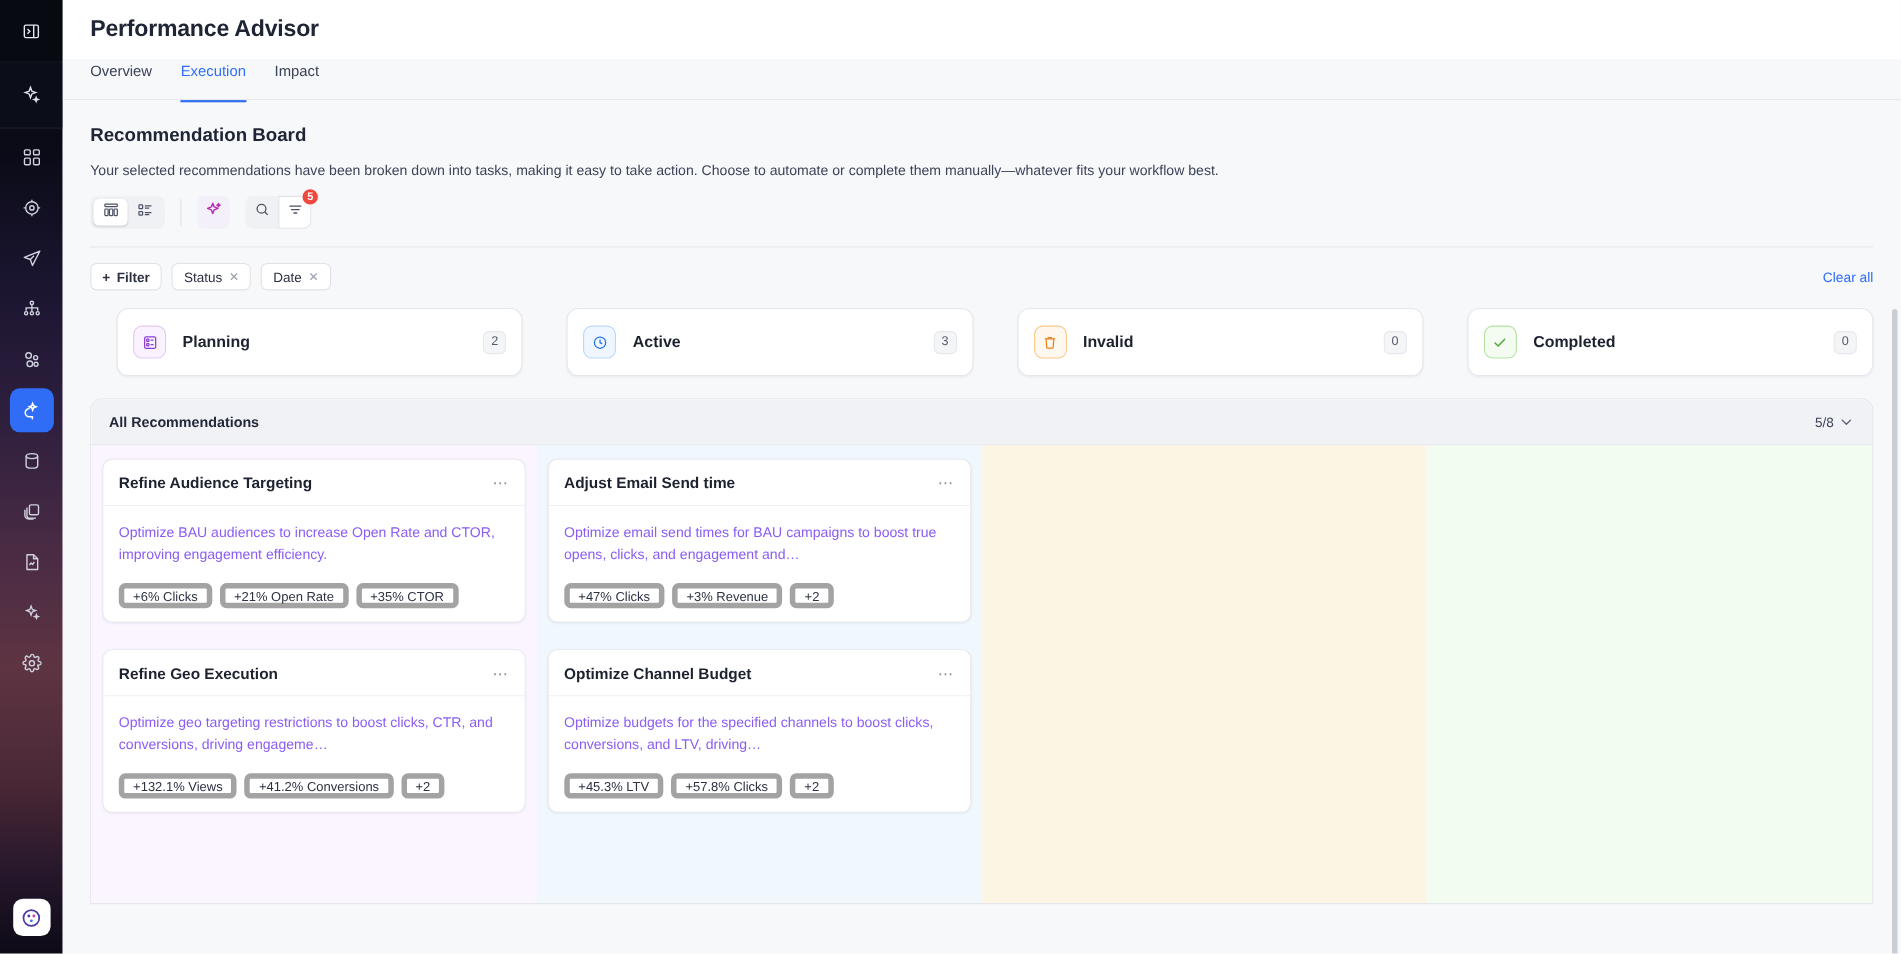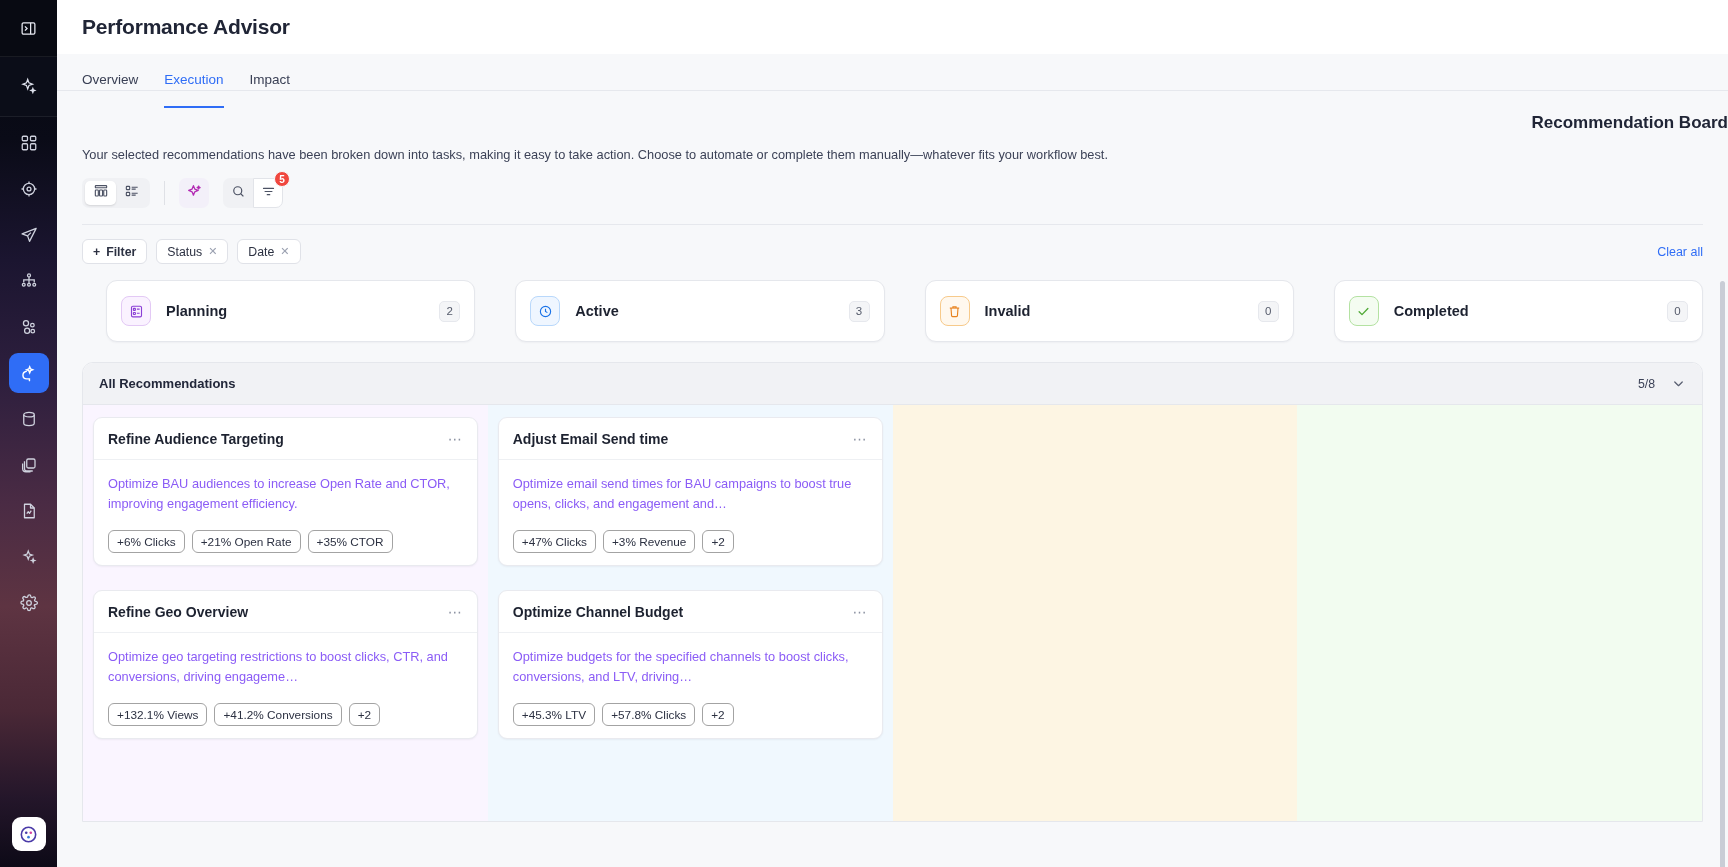--- a/index.html
+++ b/index.html
@@ -80,30 +80,29 @@
     background: #f7f8fa;
     display: flex; align-items: flex-end;
     padding-left: 25px;
     border-bottom: 1px solid #e6e8ed;
     gap: 26px;
   }
   .tab {
     font-size: 13.5px; color: #3a4055;
     padding-bottom: 19px;
     border-bottom: 2px solid transparent;
-    position: relative; top: 18px;
+    position: relative; top: 3px;
   }
   .tab.active { color: #2f6df6; border-bottom-color: #2f6df6; }
 
   .content { flex: 1 1 auto; overflow: hidden; position: relative; }
 
   .board-title {
     font-size: 17px; font-weight: bold; color: #202536;
     margin: 22px 0 0 25px;
-    text-align: right;
   }
   .board-sub {
     font-size: 12.8px; color: #3c4257;
     margin: 14px 0 0 25px;
   }
 
   
   .toolbar {
     display: flex; align-items: center;
     margin: 16px 0 0 25px; gap: 0;
@@ -219,21 +218,21 @@
     height: 460px;
   }
   .recs-head {
     height: 42px;
     background: #f1f2f5;
     border-bottom: 1px solid #e5e7ec;
     display: flex; align-items: center;
     padding: 0 16px;
   }
   .recs-title { font-size: 13px; font-weight: bold; color: #22273a; }
-  .recs-right { margin-left: auto; display: flex; align-items: center; gap: 16px; }
+  .recs-right { margin-left: auto; display: flex; align-items: center; gap: 4px; }
   .recs-frac { font-size: 12.3px; color: #3c4257; }
   .recs-chev { color: #5a6072; display: flex; }
 
   .cols { display: flex; height: 418px; }
   .col {
     flex: 1 1 0;
     padding: 12px 10px 0 10px;
     overflow: hidden;
   }
   .col-planning  { background: #faf5ff; }
@@ -263,21 +262,21 @@
   }
   .card-body { padding: 14px 14px 12px 14px; }
   .card-desc {
     font-size: 12.8px; line-height: 1.57; color: #8b5cf6;
     display: -webkit-box; -webkit-line-clamp: 2; -webkit-box-orient: vertical;
     overflow: hidden;
   }
   .tags { display: flex; gap: 7px; margin-top: 16px; flex-wrap: nowrap; }
   .tag {
     height: 23px; padding: 0 8px;
-    background: #ffffff; border: 1px solid #a3a3a3;
+    background: #ffffff; border: 5px solid #a3a3a3;
     border-radius: 6px;
     display: flex; align-items: center;
     font-size: 11.8px; color: #2c3142;
     white-space: nowrap;
   }
 
   
   .vscroll {
     position: absolute; right: 3px; top: 190px;
     width: 5px; height: 600px;
@@ -596,21 +595,21 @@
                 <div class="tags">
                   <span class="tag">+6% Clicks</span>
                   <span class="tag">+21% Open Rate</span>
                   <span class="tag">+35% CTOR</span>
                 </div>
               </div>
             </div>
 
             <div class="card">
               <div class="card-head">
-                <div class="card-title">Refine Geo Overview</div>
+                <div class="card-title">Refine Geo Execution</div>
                 <div class="card-dots">⋯</div>
               </div>
               <div class="card-body">
                 <div class="card-desc">Optimize geo targeting restrictions to boost clicks, CTR, and conversions, driving engageme…</div>
                 <div class="tags">
                   <span class="tag">+132.1% Views</span>
                   <span class="tag">+41.2% Conversions</span>
                   <span class="tag">+2</span>
                 </div>
               </div>

